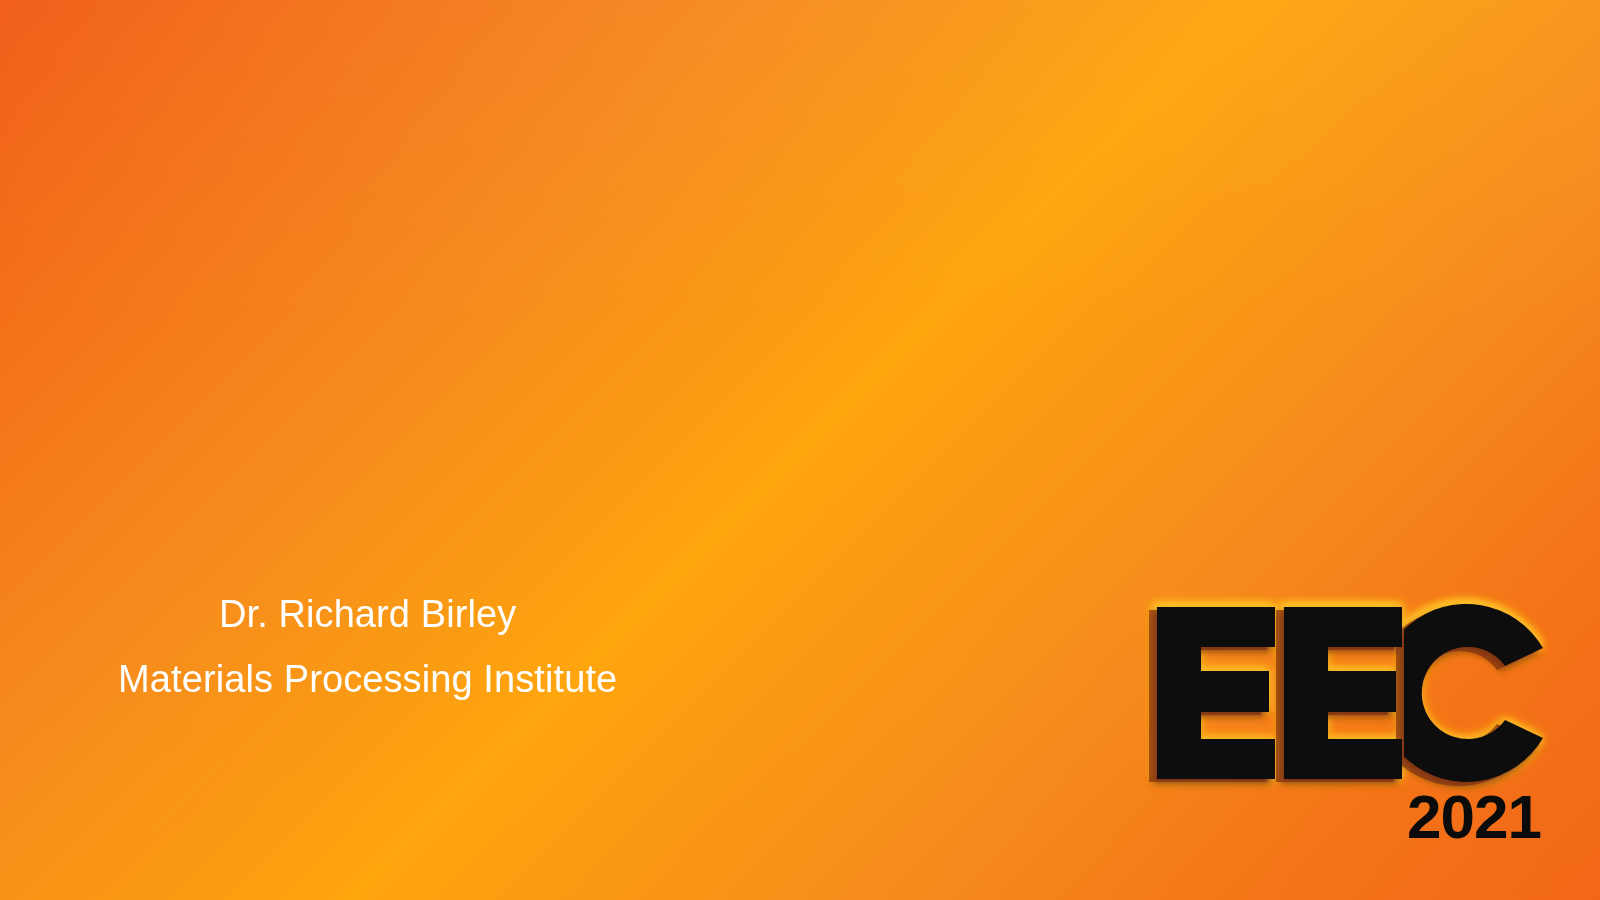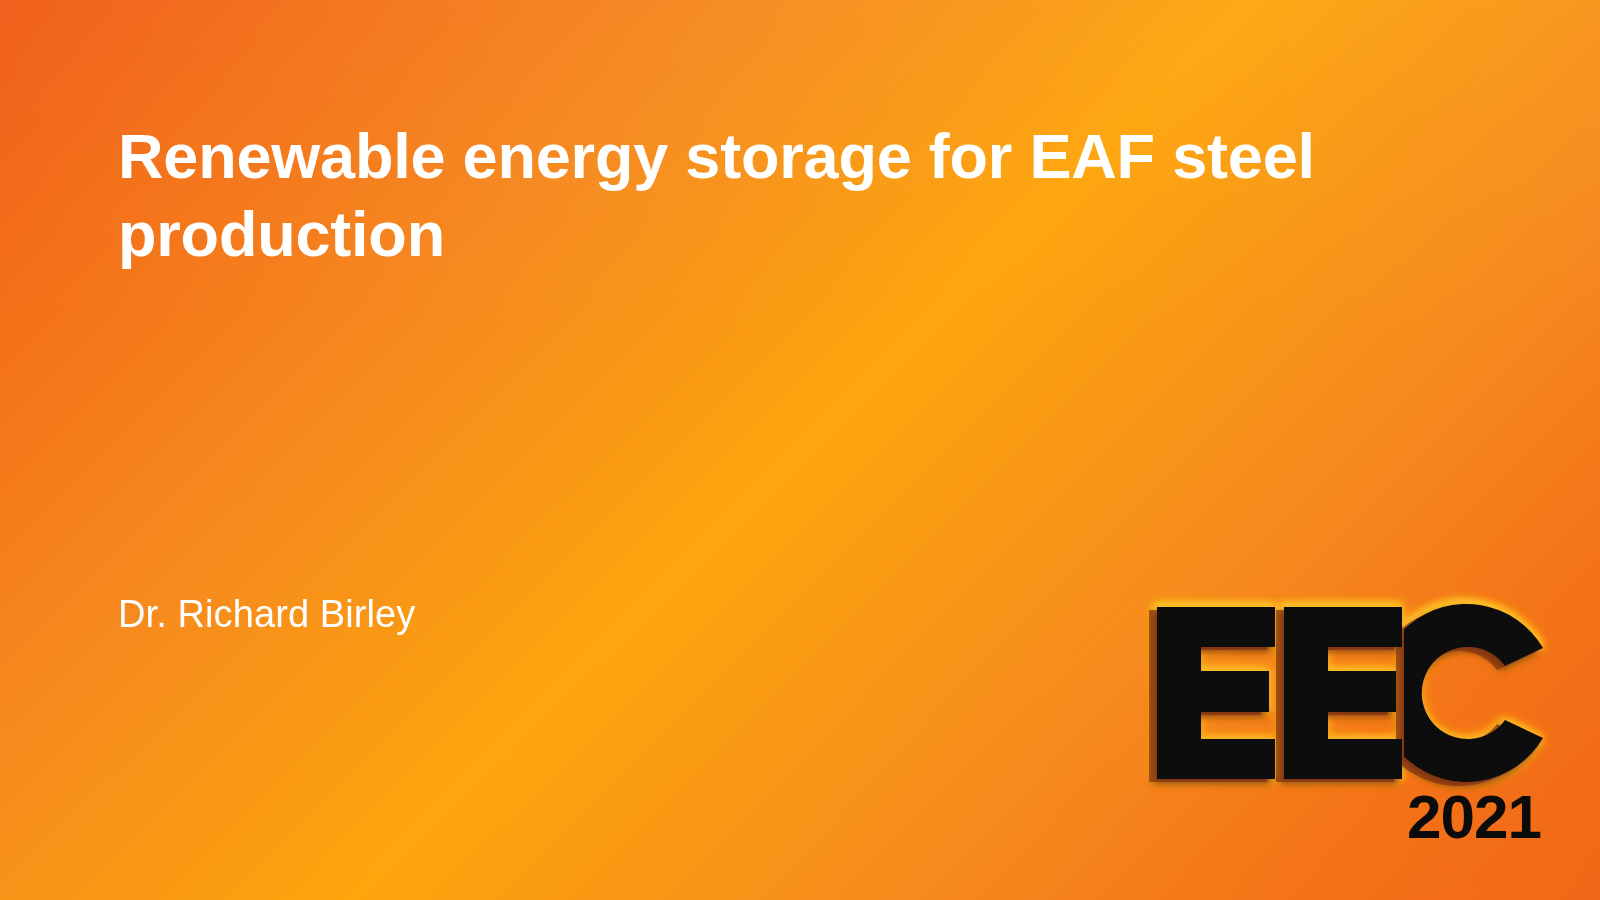--- a/index.html
+++ b/index.html
@@ -94,26 +94,24 @@
     width: 100%;
     height: 100%;
     overflow: visible;
   }
 </style>
 </head>
 <body>
 
 <div class="slide">
 
-  <div class="title-block">
-    <h1 class="slide-title">Renewable energy storage for EAF steel production</h1>
-  </div>
 
   <div class="byline-block">
     <p class="byline-line">Dr. Richard Birley</p>
+    <p class="byline-line">Materials Processing Institute</p>
   </div>
 
   <div class="logo-block">
     <svg class="logo-svg" viewBox="0 0 420 255" xmlns="http://www.w3.org/2000/svg" aria-hidden="true">
       <defs>
         <filter id="glowOuter" x="-40%" y="-40%" width="180%" height="180%">
           <feGaussianBlur stdDeviation="4.2" result="b"></feGaussianBlur>
           <feMerge>
             <feMergeNode in="b"></feMergeNode>
             <feMergeNode in="b"></feMergeNode>

